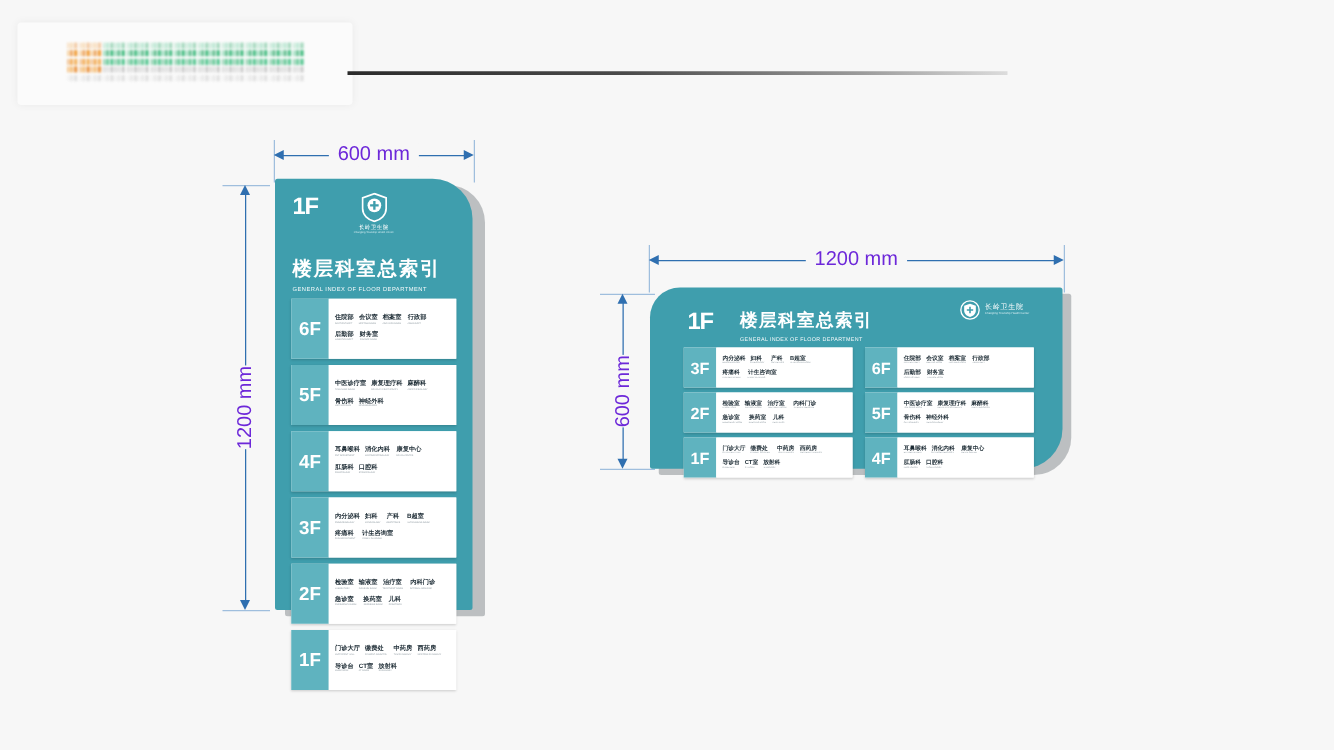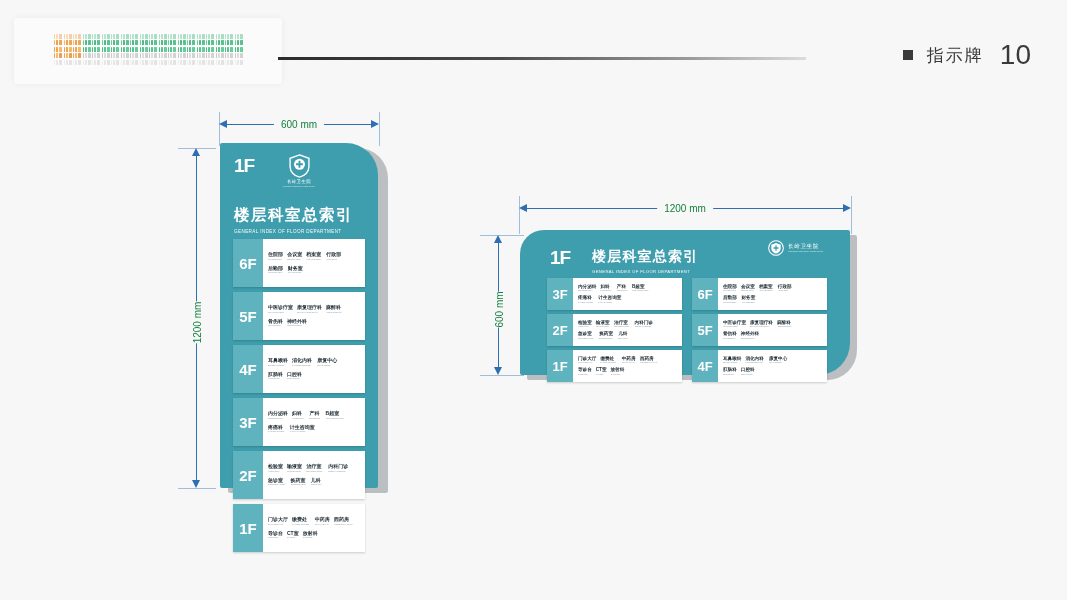--- a/index.html
+++ b/index.html
@@ -29,21 +29,21 @@
   }
   .hdr-right{
     position:absolute;right:36px;top:38px;height:34px;
     display:flex;align-items:center;
   }
   .hdr-square{width:10px;height:10px;background:#3a3a3a;margin-right:14px;}
   .hdr-title{font-size:17px;color:#3a3a3a;letter-spacing:2px;}
   .hdr-num{font-size:28px;color:#3a3a3a;margin-left:16px;font-weight:400;}
 
   
-  .dim{position:absolute;color:#15803d;font-size:10px;text-align:right;}
+  .dim{position:absolute;color:#6d28d9;font-size:16px;text-align:right;}
   .dim-line-h{position:absolute;height:1px;background:#2f6fb0;top:50%;}
   .dim-cap{position:absolute;width:1px;background:#9fbedd;}
   .dim-capH{position:absolute;height:1px;background:#9fbedd;}
   .arrow{position:absolute;width:0;height:0;border-top:4px solid transparent;border-bottom:4px solid transparent;}
   .arrow-l{border-right:8px solid #2f6fb0;}
   .arrow-r{border-left:8px solid #2f6fb0;}
   .arrow-u{border-left:4px solid transparent;border-right:4px solid transparent;border-bottom:8px solid #2f6fb0;border-top:none;}
   .arrow-d{border-left:4px solid transparent;border-right:4px solid transparent;border-top:8px solid #2f6fb0;border-bottom:none;}
   .dim-label-h{
     position:absolute;background:#f7f7f7;padding:0 7px;
@@ -412,25 +412,20 @@
           <i style="background: rgb(189, 189, 189); width: 3px; opacity: 0.45;"></i>
           <i style="background: rgb(214, 214, 214); width: 1px; opacity: 0.45;"></i>
           <i style="background: rgb(200, 200, 200); width: 2px; opacity: 0.45;"></i>
           <i style="background: rgb(189, 189, 189); width: 3px; opacity: 0.45;"></i>
         </div>
       </div>
   </div>
 
   <div class="hdr-rule"></div>
 
-  <div class="hdr-right">
-    <span class="hdr-square"></span>
-    <span class="hdr-title">指示牌</span>
-    <span class="hdr-num">10</span>
-  </div>
 </div>
 
 <div>
   <div class="dim-cap" style="left:219px;top:112px;height:34px;"></div>
   <div class="dim-cap" style="left:379px;top:112px;height:34px;"></div>
   <div class="dim" style="left:219px;top:112px;width:160px;height:24px;">
     <div class="dim-line-h" style="left:6px;width:148px;"></div>
     <div class="arrow arrow-l" style="left:0;top:8px;"></div>
     <div class="arrow arrow-r" style="right:0;top:8px;"></div>
     <div class="dim-label-h" style="left:50%;transform:translate(-50%,-50%);">600 mm</div>

